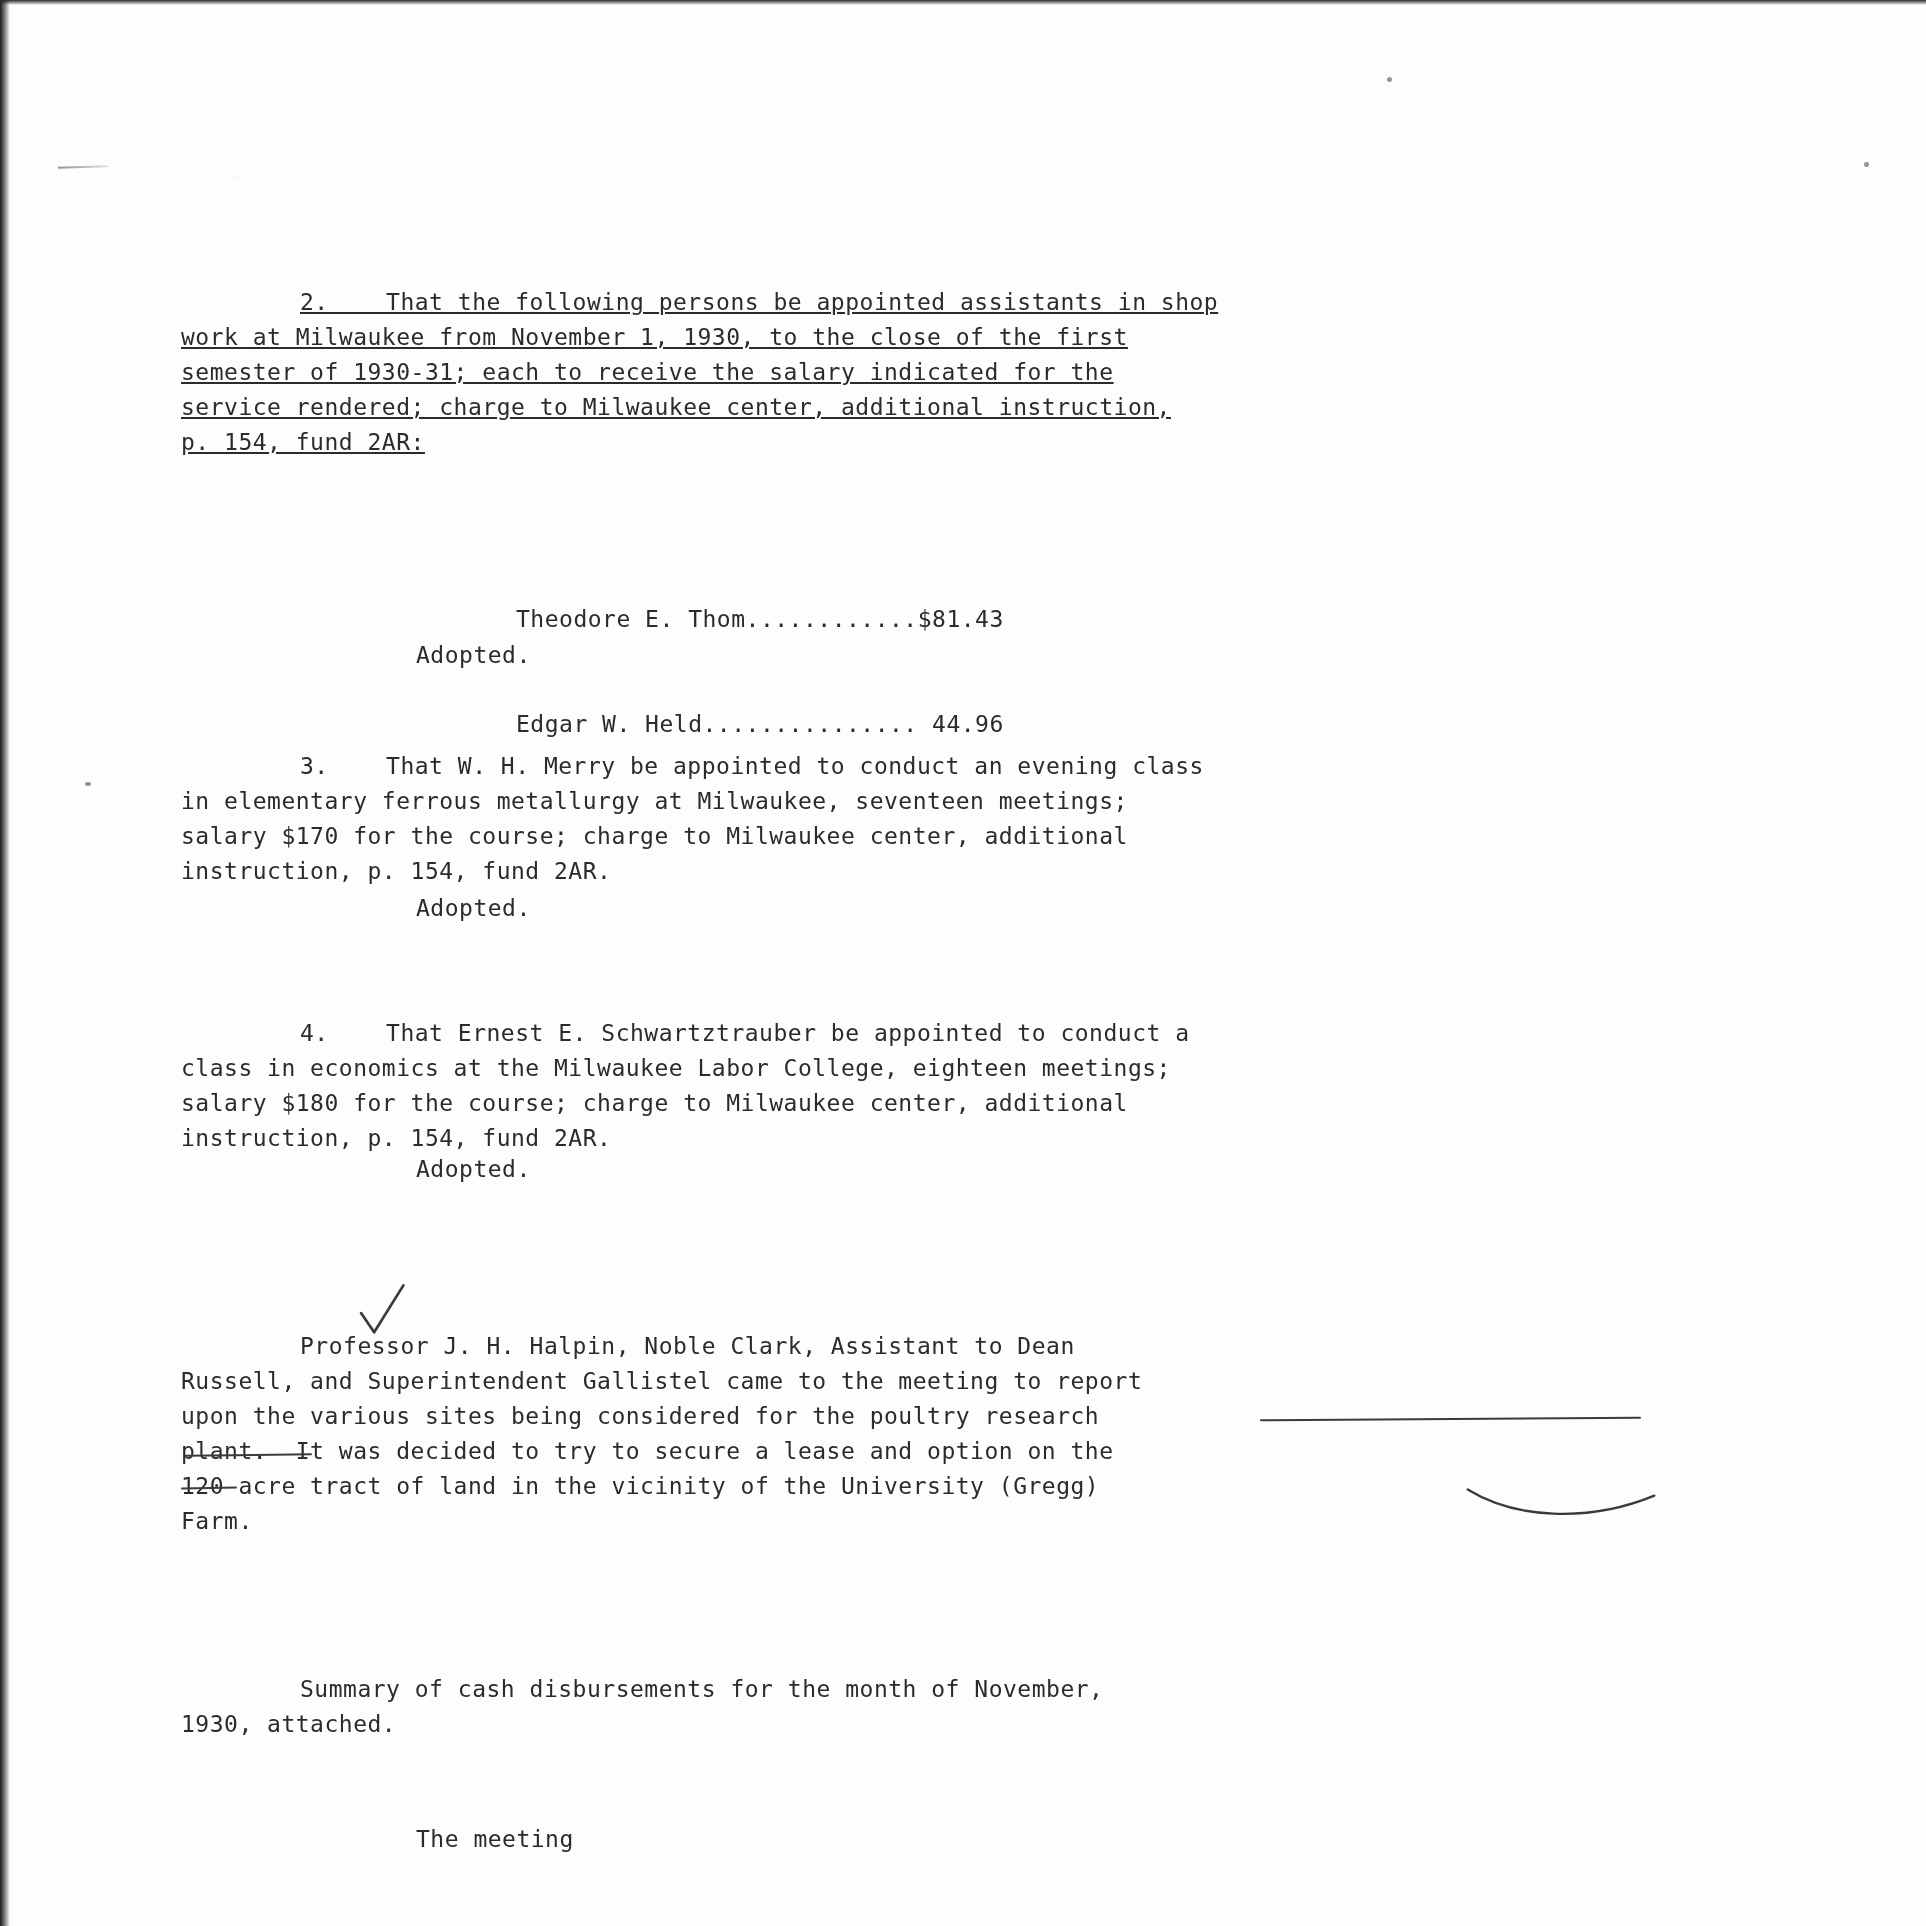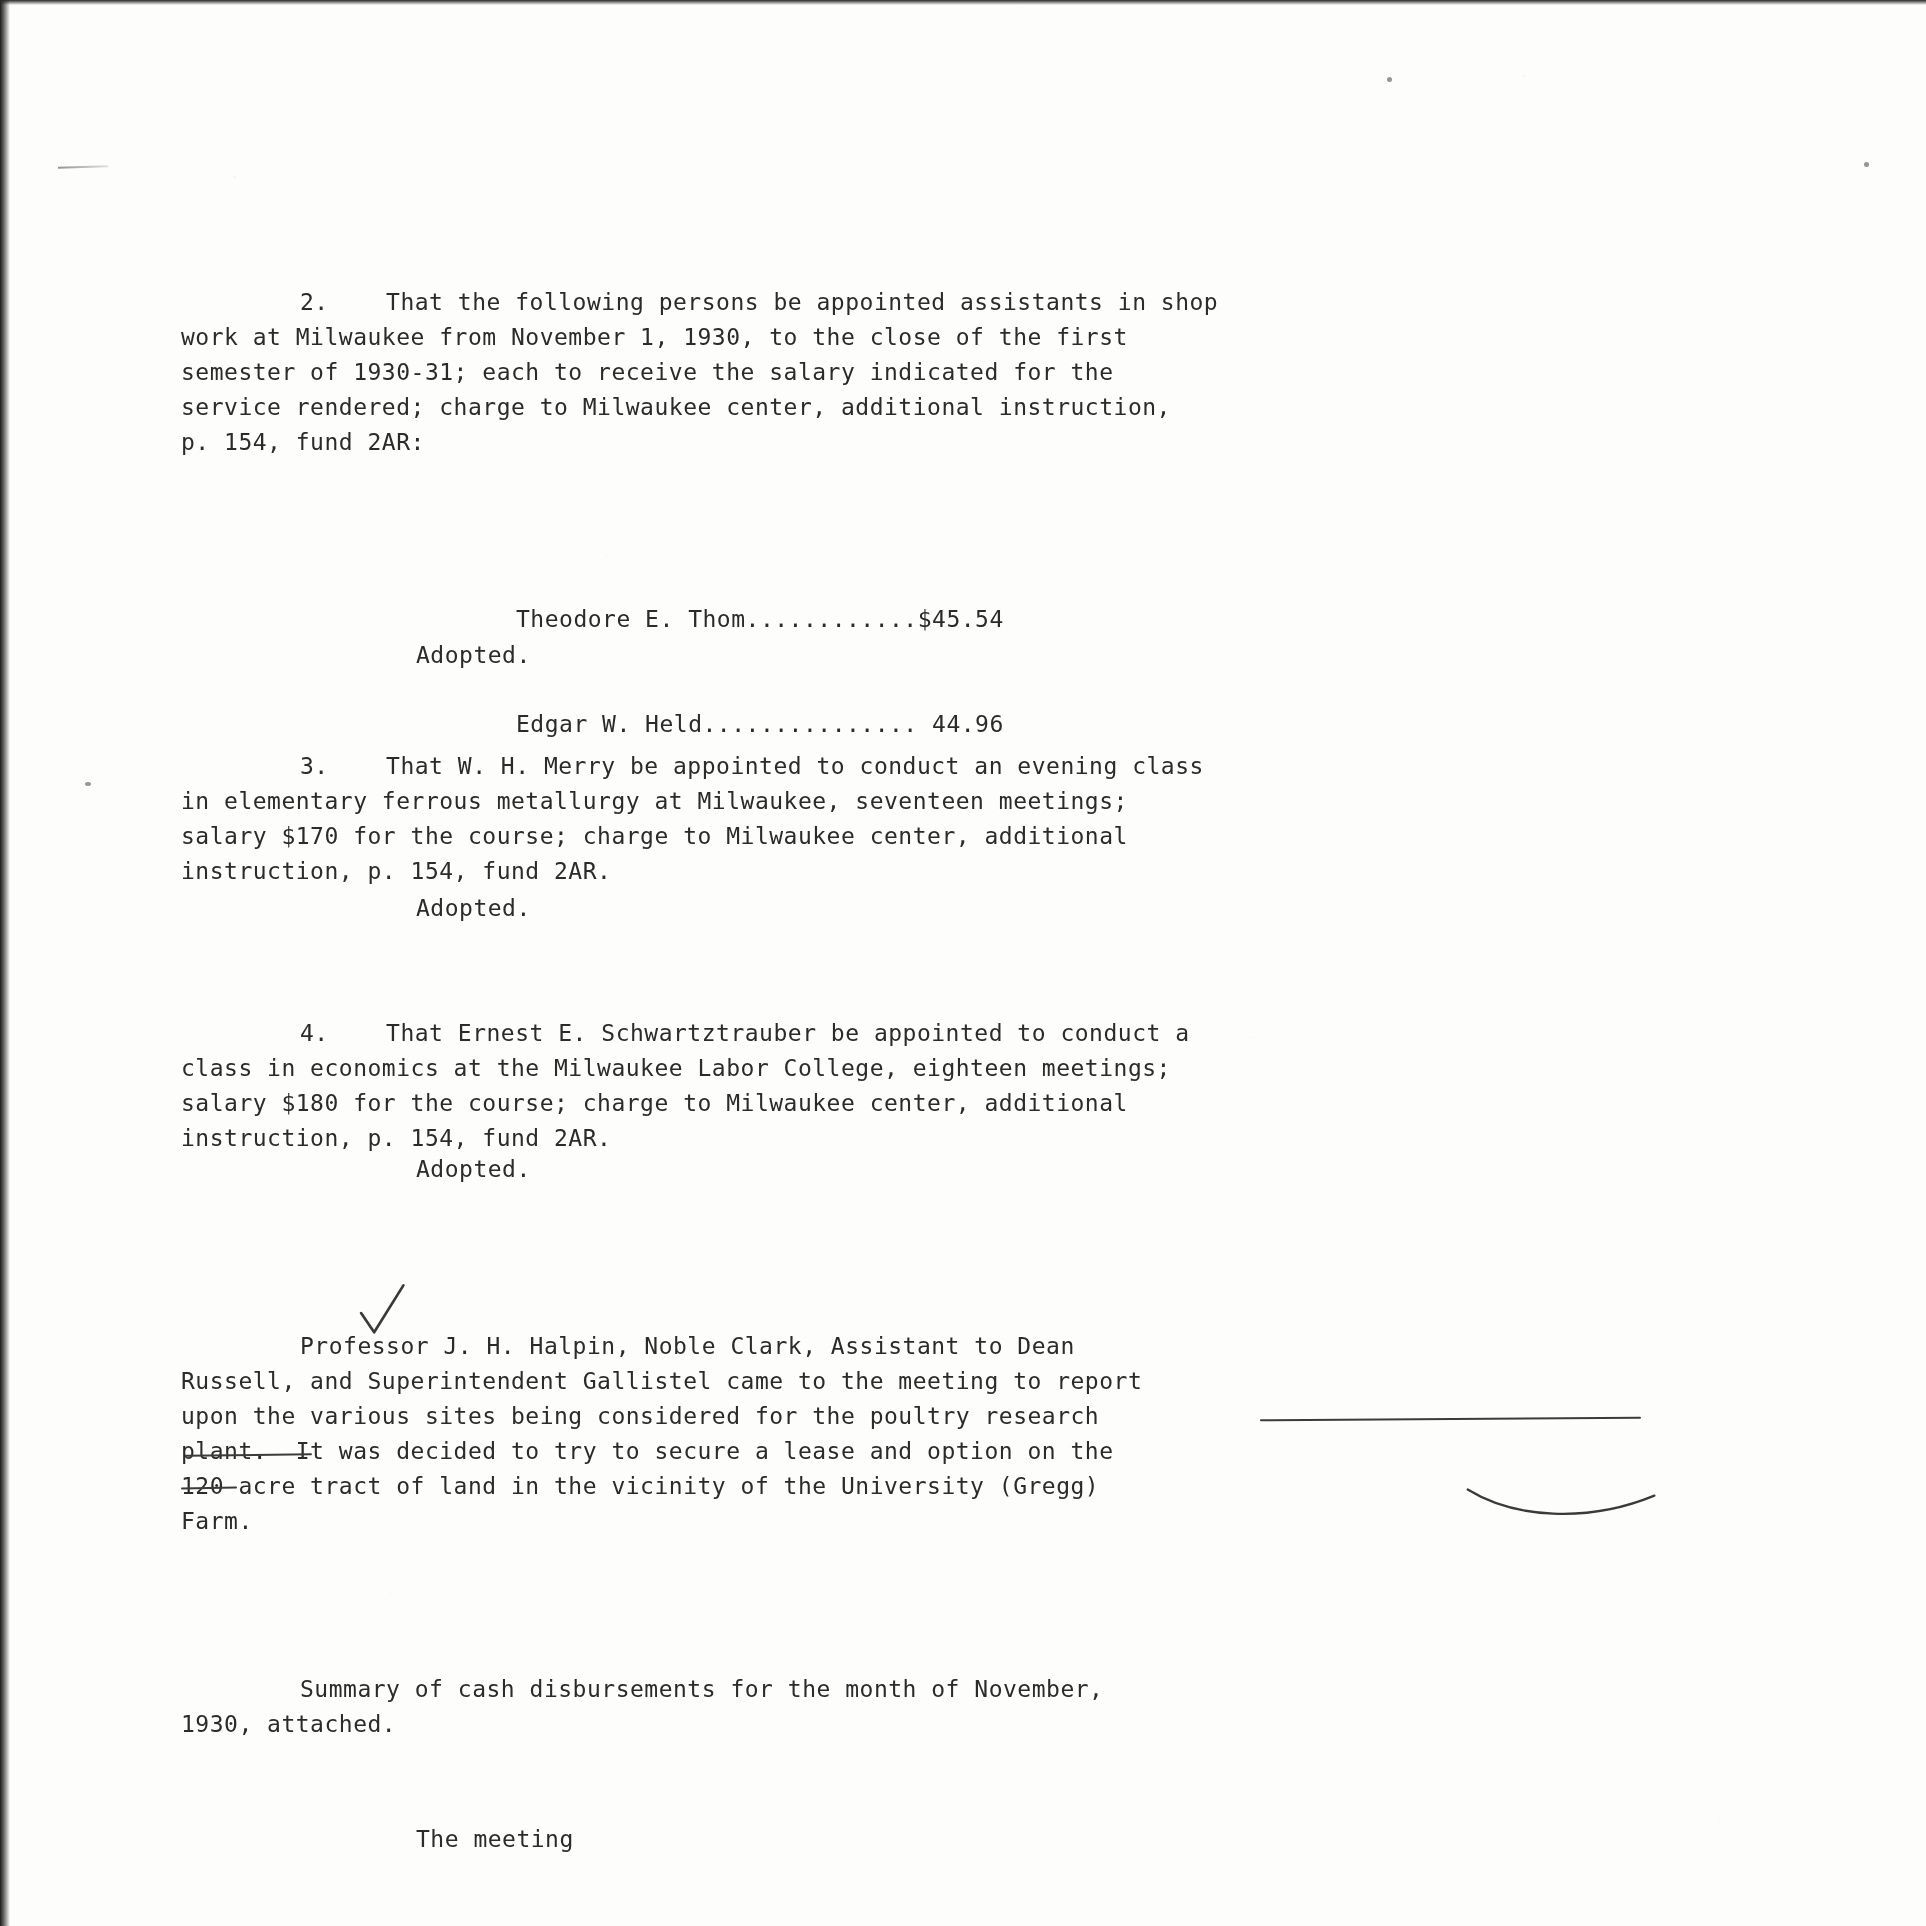--- a/index.html
+++ b/index.html
@@ -114,28 +114,28 @@
 
   <div class="paper-noise"></div>
   <div class="edge-left"></div>
   <div class="edge-top"></div>
 
   <div class="stray-mark-1"></div>
   <div class="stray-dot" style="left:1387px; top:77px; width:5.4px; height:5.4px;"></div>
   <div class="stray-dot" style="left:1864px; top:162px; width:4.6px; height:4.6px;"></div>
   <div class="stray-dot" style="left:85px; top:782px; width:6.2px; height:3.9px;"></div>
 
-  <div class="typed body-block indent-para" style="top:285px;">2.    That the following persons be appointed assistants in shop
+  <div class="typed body-block indent-para" style="top:285px;text-decoration:underline;">2.    That the following persons be appointed assistants in shop
 work at Milwaukee from November 1, 1930, to the close of the first
 semester of 1930-31; each to receive the salary indicated for the
 service rendered; charge to Milwaukee center, additional instruction,
 p. 154, fund 2AR:</div>
 
   <div class="typed salary-list" style="top:532px;">
-    <span class="salary-row">Theodore E. Thom............$45.54</span>
+    <span class="salary-row">Theodore E. Thom............$81.43</span>
     <span class="salary-row">Edgar W. Held............... 44.96</span>
   </div>
 
   <div class="typed adopted" style="top:638px;">Adopted.</div>
 
   <div class="typed body-block indent-para" style="top:749px;">3.    That W. H. Merry be appointed to conduct an evening class
 in elementary ferrous metallurgy at Milwaukee, seventeen meetings;
 salary $170 for the course; charge to Milwaukee center, additional
 instruction, p. 154, fund 2AR.</div>
 

